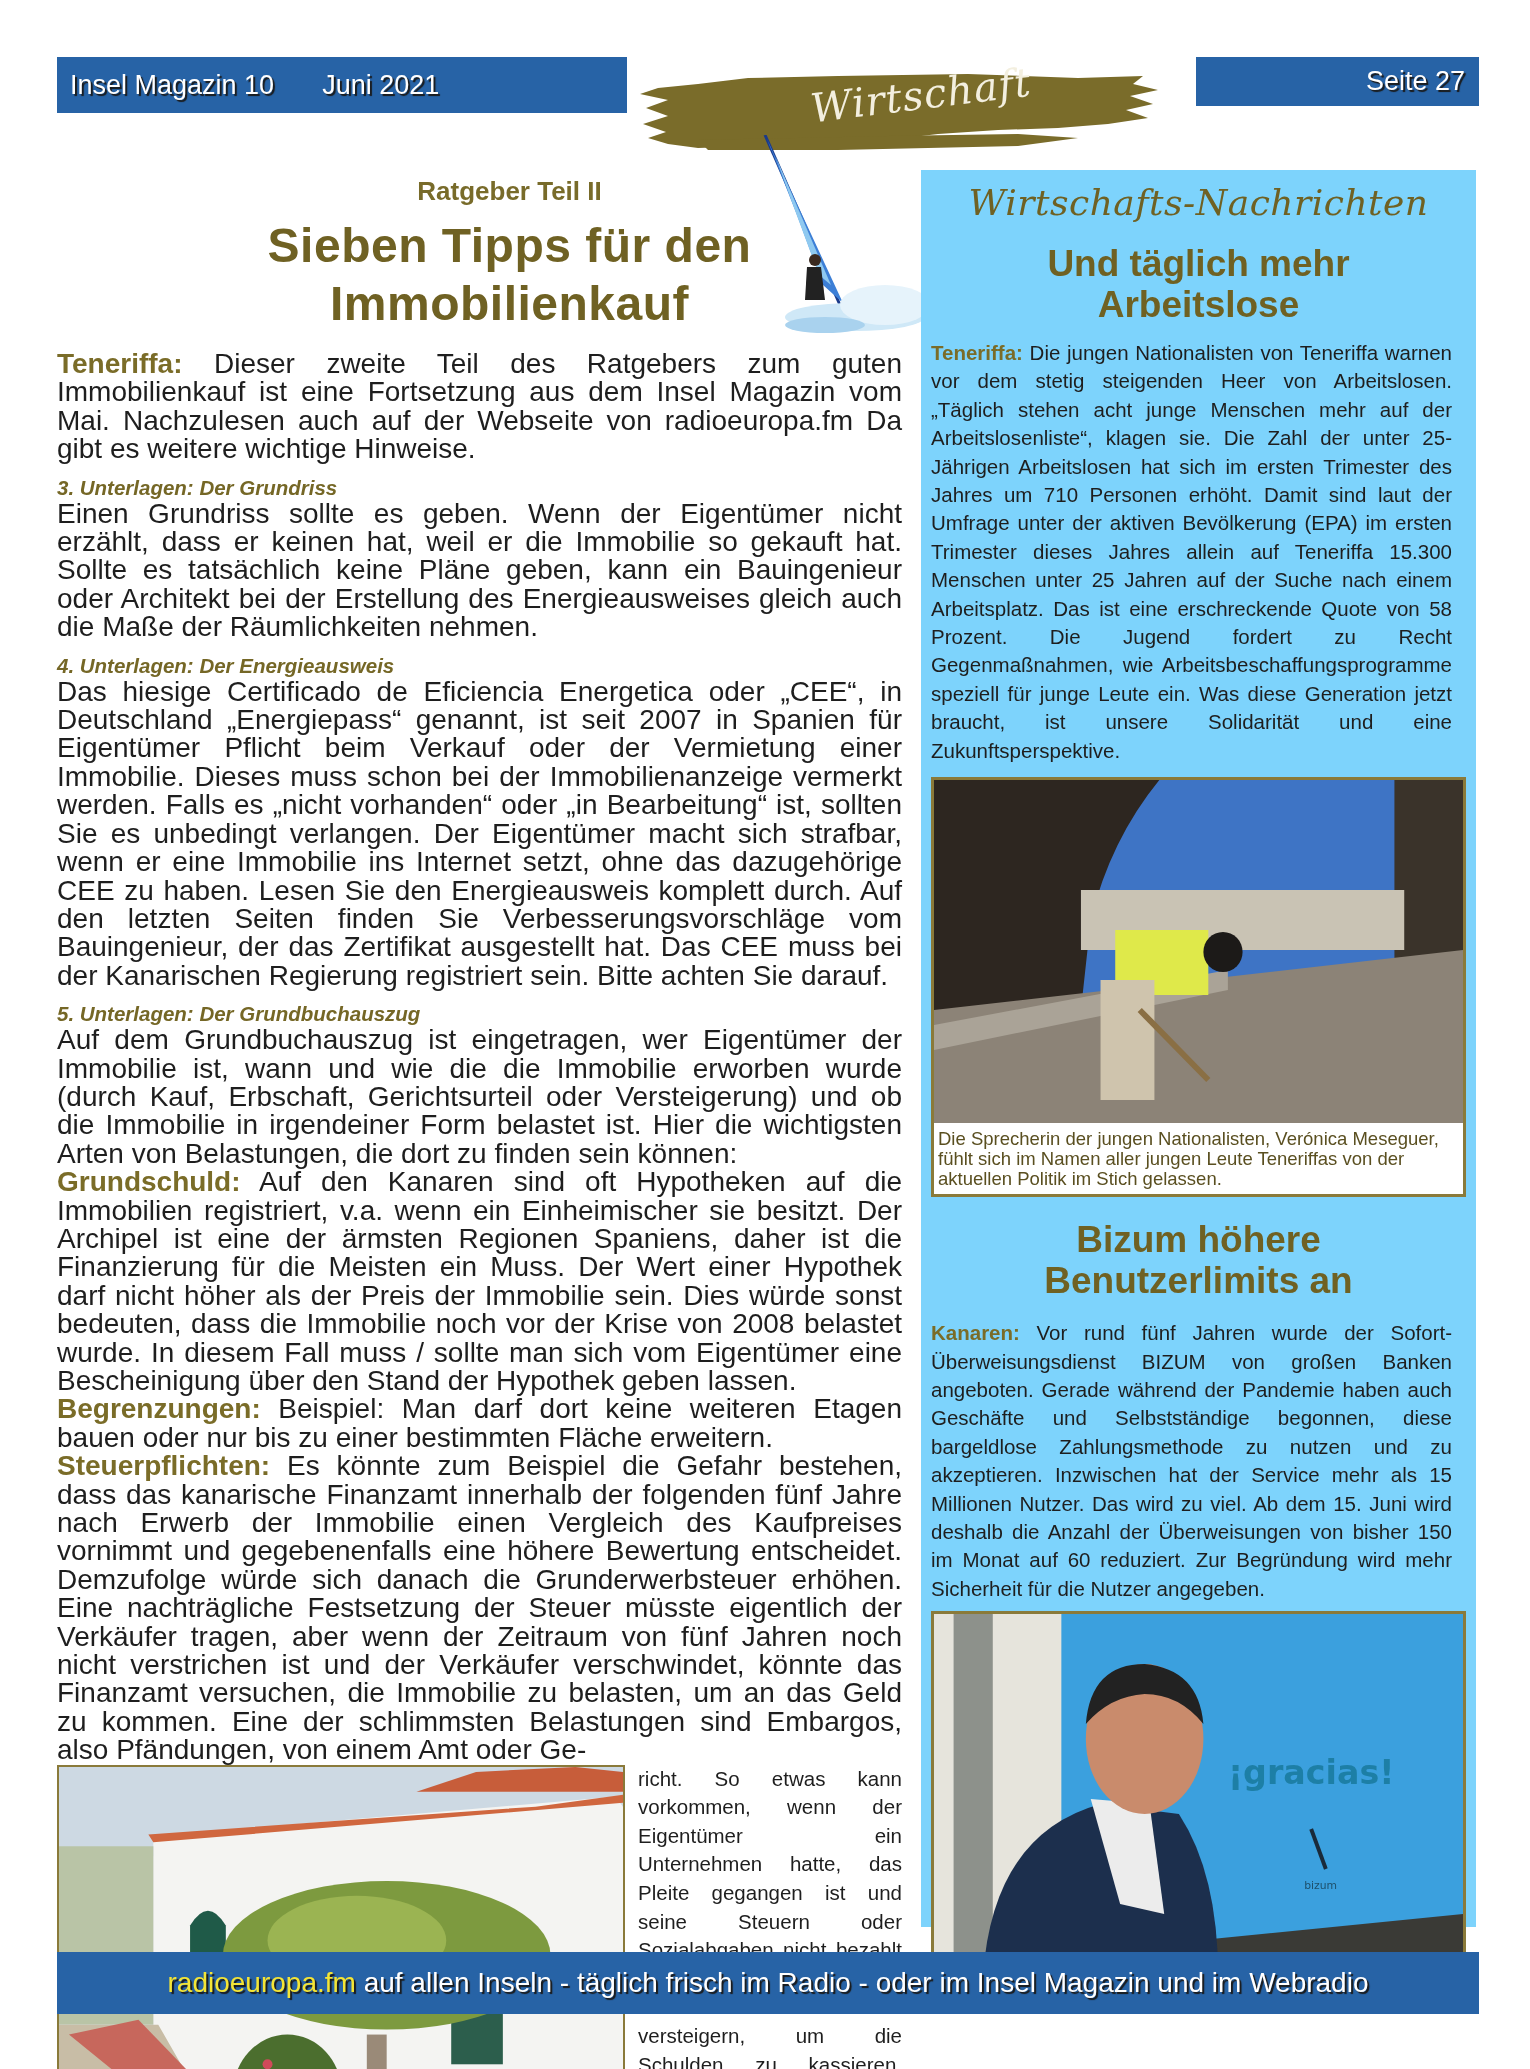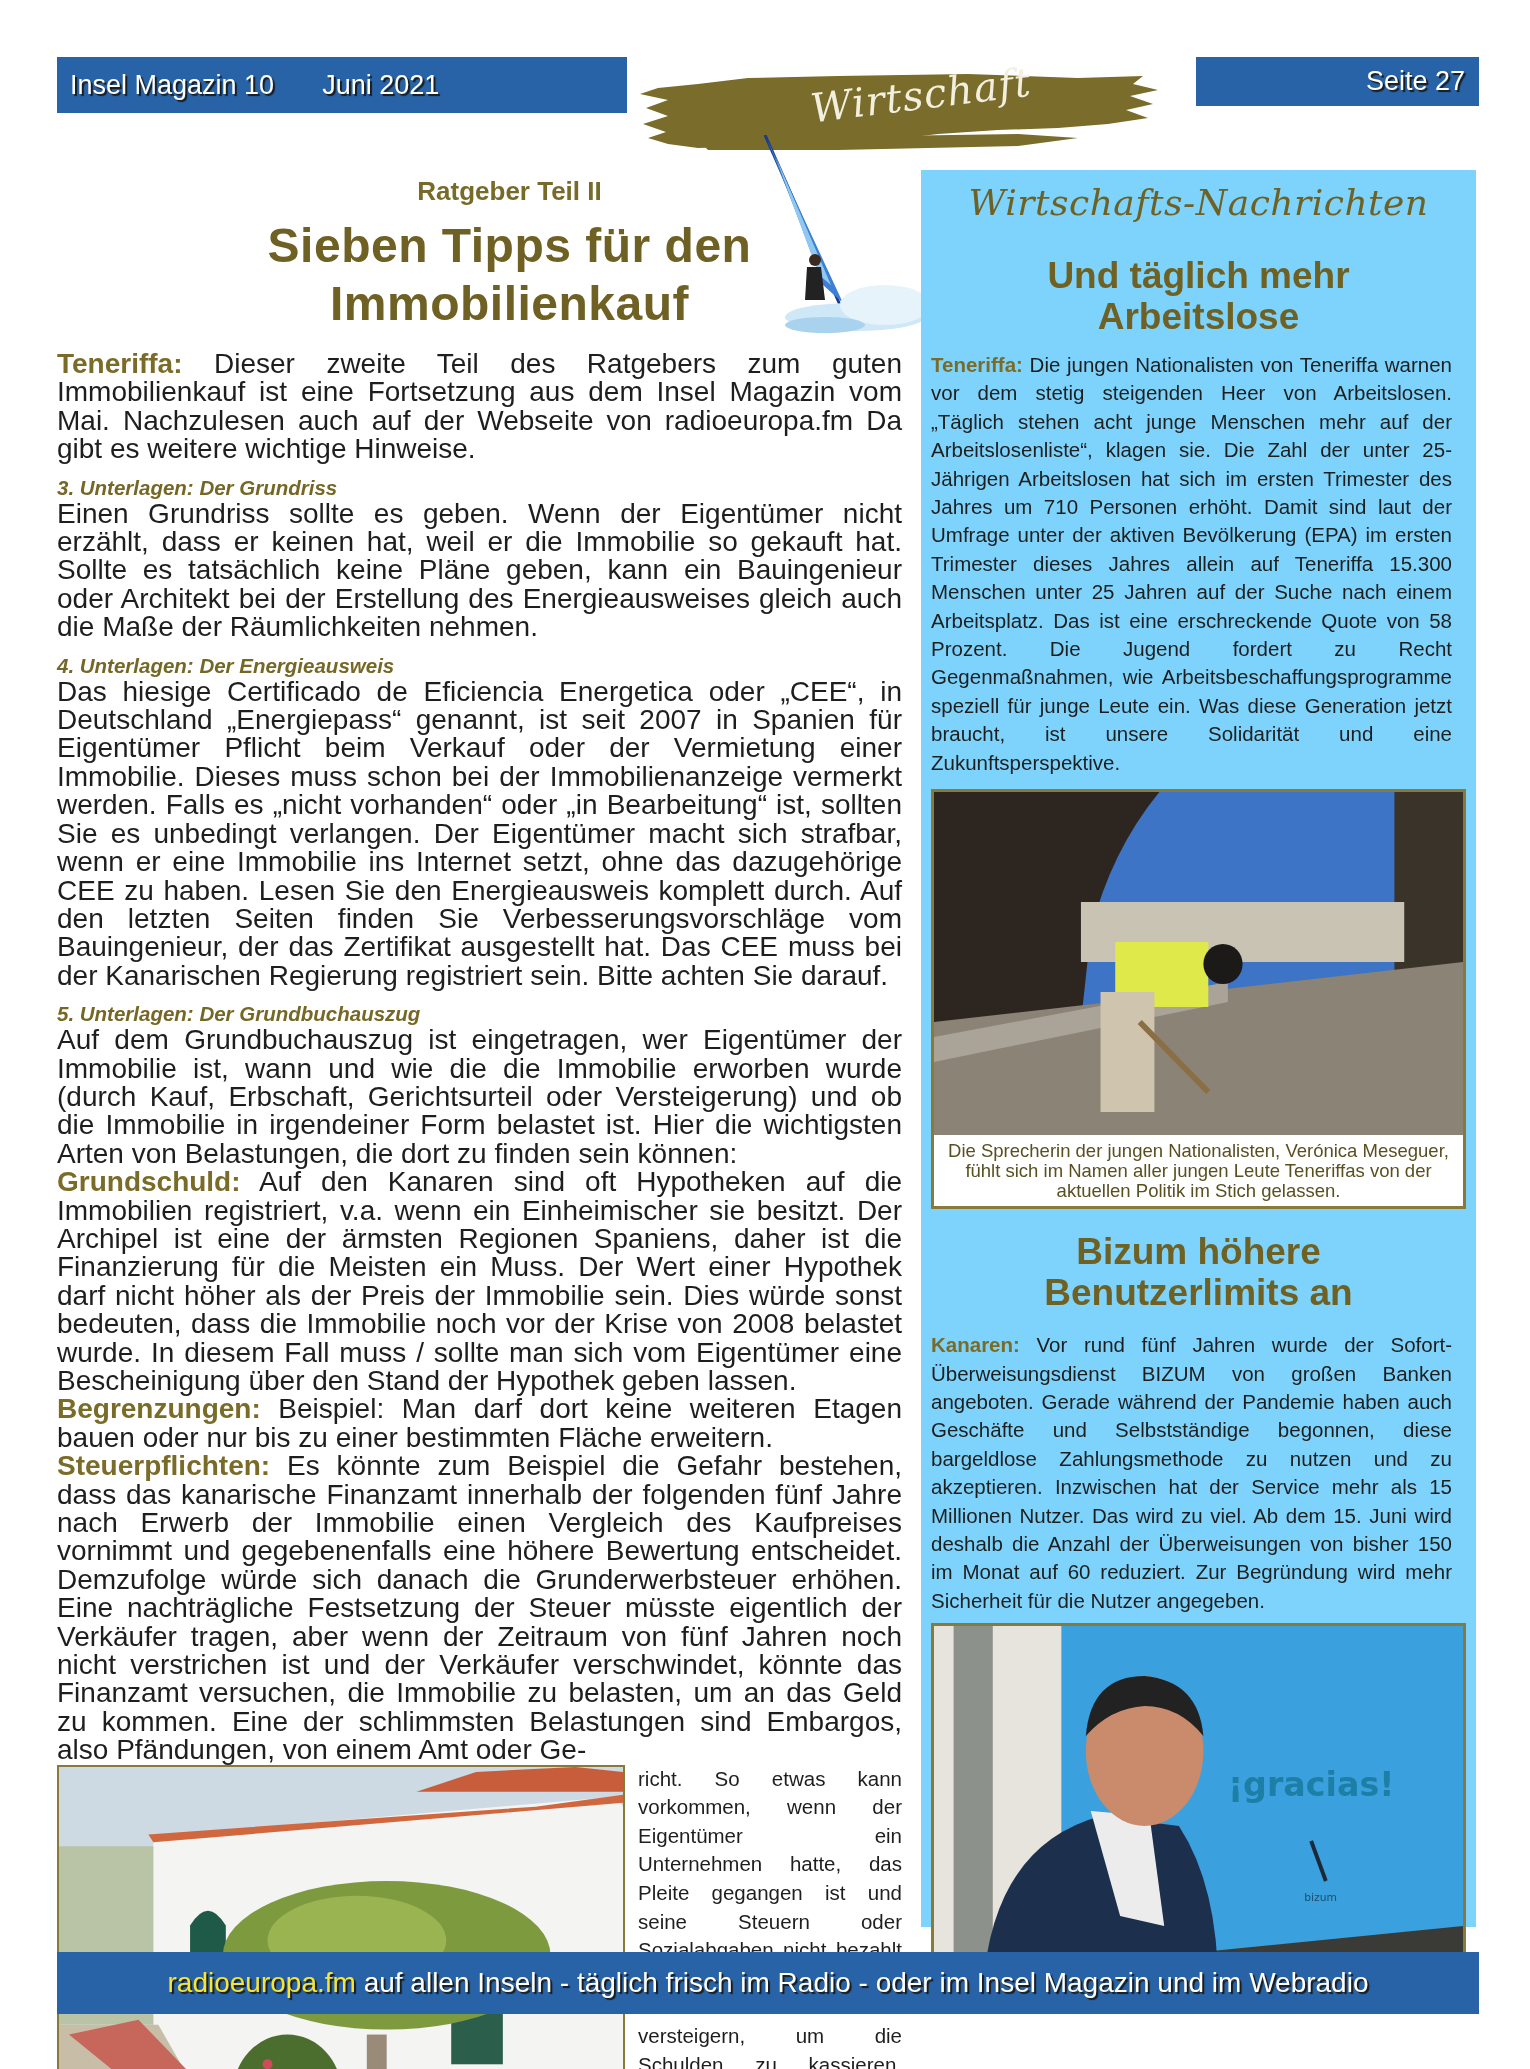--- a/index.html
+++ b/index.html
@@ -45,21 +45,21 @@
 
   
   #sidebar {
     position: absolute; left: 921px; top: 170px; width: 555px; height: 1757px;
     background: #7dd3fc;
   }
   #sb-title { text-align: center; color: #6f6123; font-family: "DejaVu Serif", serif; font-style: italic; font-size: 36px; margin-top: 12px; letter-spacing: 0.5px; }
   .sb-head { text-align: center; color: #6f6123; font-weight: bold; font-size: 37px; line-height: 41px; }
   .sb-body { font-size: 20.5px; line-height: 28.4px; text-align: justify; padding: 0 24px 0 10px; }
   .photo { margin: 6px 10px 0 10px; border: 3px solid #8a7a3a; background: #fff; }
-  #caption { text-align: center; color: #5a4f20; font-size: 18.5px; line-height: 20px; padding: 2px 4px 5px; }
+  #caption { text-align: left; color: #5a4f20; font-size: 18.5px; line-height: 20px; padding: 2px 4px 5px; }
 
   #footer {
     left: 57px; top: 1952px; width: 1422px; height: 62px; justify-content: center;
     font-size: 28px;
   }
   #footer .hl { color: #f4e536; }
 </style>
 </head>
 <body>
 
@@ -130,21 +130,21 @@
       <circle cx="210" cy="300" r="5" fill="#d04a5a"></circle>
       <ellipse cx="460" cy="420" rx="110" ry="30" fill="#557533"></ellipse>
     </svg>
     <p id="side-text">richt. So etwas kann vorkommen, wenn der Eigentümer ein Unternehmen hatte, das Pleite gegangen ist und seine Steuern oder Sozialabgaben nicht bezahlt hat. Die Ämter würden alle seine Güter belasten und versteigern, um die Schulden zu kassieren. Diese Informationen stammen vom Steuer- und Immobilienbüro Simon Sananes. Mehr dazu auf der Webseite www.simonsananes.com.</p>
   </div>
 </div>
 
 <div id="sidebar">
   <div id="sb-title">Wirtschafts-Nachrichten</div>
 
-  <div class="sb-head" style="margin-top:32px;">
+  <div class="sb-head" style="margin-top:20px;">
     <div>Und täglich mehr</div>
     <div>Arbeitslose</div>
   </div>
   <p class="sb-body" style="margin-top:14px;"><span class="lead">Teneriffa:</span><span> Die jungen Nationalisten von Teneriffa warnen vor dem stetig steigenden Heer von Arbeitslosen. „Täglich stehen acht junge Menschen mehr auf der Arbeitslosenliste“, klagen sie. Die Zahl der unter 25-Jährigen Arbeitslosen hat sich im ersten Trimester des Jahres um 710 Personen erhöht. Damit sind laut der Umfrage unter der aktiven Bevölkerung (EPA) im ersten Trimester dieses Jahres allein auf Teneriffa 15.300 Menschen unter 25 Jahren auf der Suche nach einem Arbeitsplatz. Das ist eine erschreckende Quote von 58 Prozent. Die Jugend fordert zu Recht Gegenmaßnahmen, wie Arbeitsbeschaffungsprogramme speziell für junge Leute ein. Was diese Generation jetzt braucht, ist unsere Solidarität und eine Zukunftsperspektive.</span></p>
 
   <div class="photo" style="margin-top:12px;">
     <svg width="100%" height="343" viewBox="0 0 540 343" preserveAspectRatio="none">
       <rect width="540" height="343" fill="#3e74c5"></rect>
       <path d="M0 0 L230 0 Q180 60 160 140 L150 230 L0 240 Z" fill="#2d2620"></path>
       <rect x="470" y="0" width="70" height="250" fill="#3a332a"></rect>

